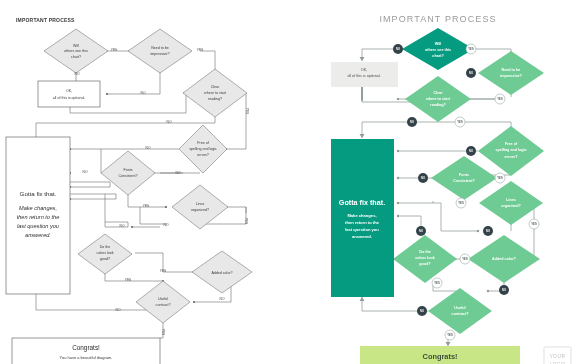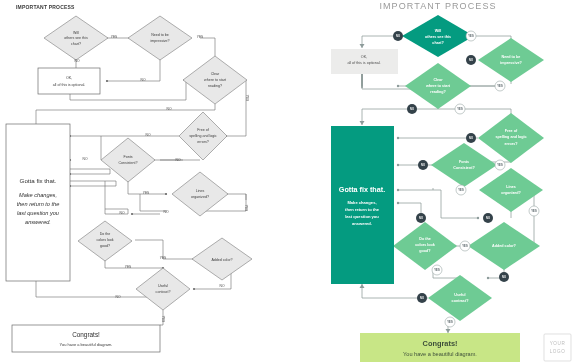--- a/index.html
+++ b/index.html
@@ -1,17 +1,17 @@
 <!DOCTYPE html>
 <html><head>
 <meta charset="utf-8">
 <style>
   html,body{margin:0;padding:0;background:#fff;}
   body{width:576px;height:364px;font-family:"Liberation Sans",sans-serif;overflow:hidden;position:relative;}
-  .canvas{position:absolute;top:0;left:0;width:576px;height:260px;}
+  .canvas{position:absolute;top:13px;left:0;width:576px;height:260px;}
   .panel{position:absolute;top:0;height:364px;width:288px;}
   #panel-before{left:0;}
   #panel-after{left:288px;}
 
   
   svg{display:block;}
   .t{font-family:"Liberation Sans",sans-serif;dominant-baseline:middle;text-anchor:middle;}
 
   
   .b-title{font-size:5px;font-weight:bold;fill:#3a3a3a;letter-spacing:.2px;text-anchor:start;}

